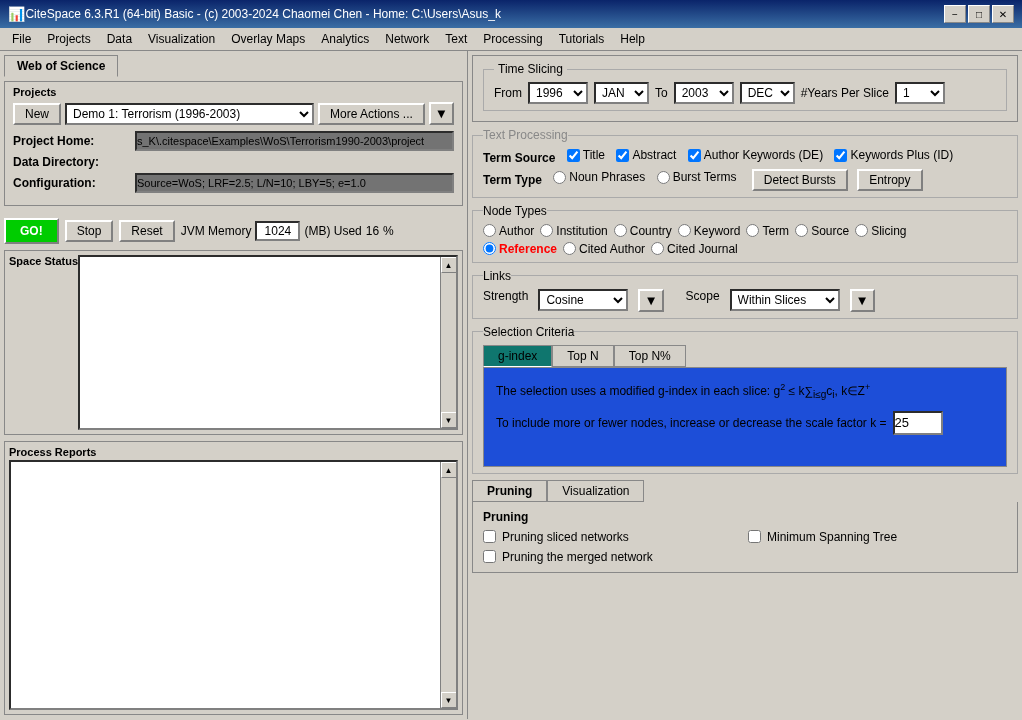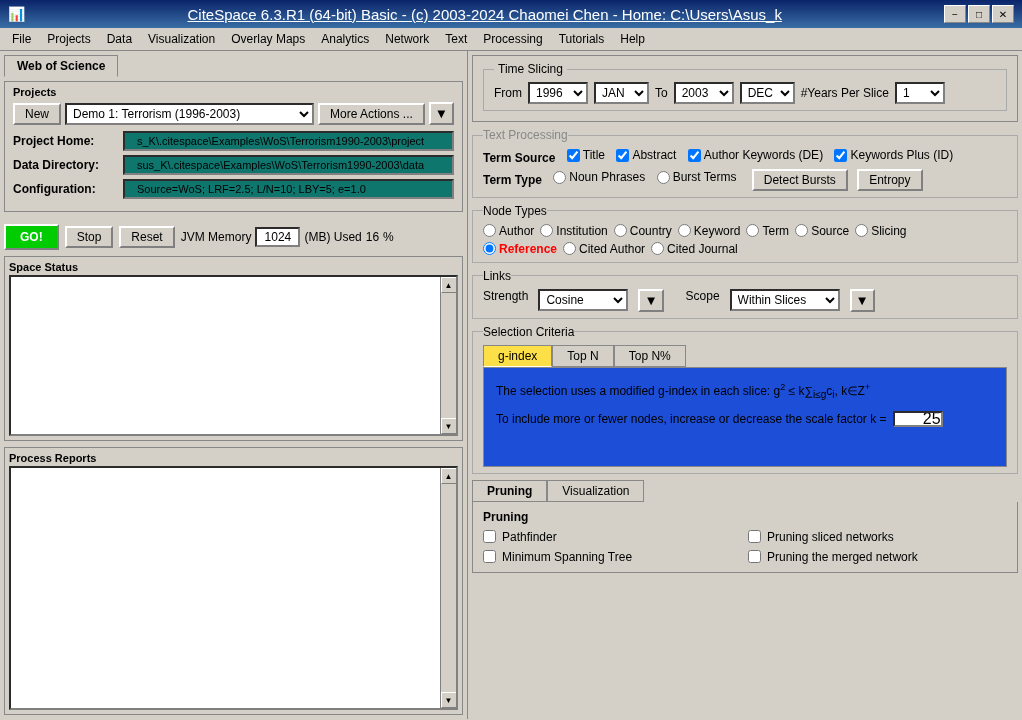--- a/index.html
+++ b/index.html
@@ -14,21 +14,21 @@
     .title-bar {
       background: linear-gradient(to bottom, #0a246a, #3a6ea5);
       color: white;
       height: 28px;
       display: flex;
       align-items: center;
       justify-content: space-between;
       padding: 0 8px;
       font-size: 12px;
     }
-    .title-bar-text { flex: 1; text-align: center; font-size: 15px; text-decoration: underline; }
+    .title-bar-text { flex: 1; text-align: left; font-size: 12px; }
     .title-bar-controls { display: flex; gap: 2px; }
     .title-btn {
       width: 22px; height: 18px;
       background: #d4d0c8;
       border: 1px solid #888;
       border-top-color: #fff;
       border-left-color: #fff;
       font-size: 10px;
       cursor: pointer;
       display: flex; align-items: center; justify-content: center;
@@ -129,29 +129,29 @@
       background: white;
       border: 2px inset #808080;
       padding: 0 2px;
     }
     .label-row {
       display: flex;
       align-items: center;
       margin-bottom: 4px;
     }
     .label-col {
-      width: 110px;
+      width: 122px;
       font-weight: bold;
       font-size: 12px;
     }
     .value-col {
       flex: 1;
-      background: #0f766e;
+      background: #737373;
       border: 2px inset #808080;
-      padding: 2px 12px;
+      padding: 2px 0;
       font-size: 11px;
       overflow: hidden;
       text-overflow: ellipsis;
       white-space: nowrap;
     }
     .go-bar {
       display: flex;
       align-items: center;
       gap: 6px;
       margin-top: 6px;
@@ -226,21 +226,21 @@
       gap: 0;
     }
     .tab-button {
       padding: 3px 14px;
       background: #d4d0c8;
       border: 1px solid #888;
       cursor: pointer;
       font-size: 12px;
     }
     .tab-button.active {
-      background: #fde047;
+      background: #0f766e;
       border-bottom-color: white;
     }
     .tab-content {
       background: #1d4ed8;
       border: 1px solid #888;
       padding: 12px;
       min-height: 100px;
     }
     .g-index-text {
       font-size: 12px;
@@ -248,24 +248,24 @@
       line-height: 1.6;
     }
     .scale-row {
       display: flex;
       align-items: center;
       gap: 6px;
       font-size: 12px;
     }
     .scale-input {
       width: 50px;
-      height: 16px;
+      height: 24px;
       border: 2px inset #808080;
-      text-align: right;
-      font-size: 16px;
+      text-align: left;
+      font-size: 13px;
     }
     .pruning-tabs-row {
       display: flex;
       margin-bottom: 0;
     }
     .pruning-tab {
       padding: 3px 14px;
       background: #d4d0c8;
       border: 1px solid #888;
       cursor: pointer;
@@ -341,42 +341,41 @@
         <button class="btn">More Actions ...</button>
         <button class="btn-dropdown">▼</button>
       </div>
 
       <div class="label-row">
         <span class="label-col">Project Home:</span>
         <span class="value-col">s_K\.citespace\Examples\WoS\Terrorism1990-2003\project</span>
       </div>
       <div class="label-row">
         <span class="label-col">Data Directory:</span>
-        <span class="value-col">sus_K\.citespace\Examples\WoS\Terrorism1990-2003\data</span>
       </div>
       <div class="label-row">
         <span class="label-col">Configuration:</span>
         <span class="value-col">Source=WoS; LRF=2.5; L/N=10; LBY=5; e=1.0</span>
       </div>
     </div>
 
     <div class="go-bar">
       <button class="btn btn-green">GO!</button>
       <button class="btn">Stop</button>
       <button class="btn">Reset</button>
       <div class="memory-bar">
         <span>JVM Memory</span>
         <input type="text" style="width: 45px; height: 20px; border: 2px inset rgb(128, 128, 128); font-size: 12px; text-align: center;" value="1024">
         <span>(MB) Used</span>
         <span>16</span>
         <span>%</span>
       </div>
     </div>
 
-    <div style="margin-top:6px; border:1px solid #888; padding:4px; height:185px; display:flex; flex-direction:column;">
+    <div style="margin-top:6px; border:1px solid #888; padding:4px; height:185px; display:flex; flex-direction:row;">
       <div style="font-size:11px; font-weight:bold; margin-bottom:2px;">Space Status</div>
       <div style="flex:1; background:white; border:2px inset #808080; position:relative; overflow:hidden;">
         <div class="scrollbar-v">
           <div class="scroll-btn">▲</div>
           <div style="flex:1;"></div>
           <div class="scroll-btn">▼</div>
         </div>
       </div>
     </div>
 
@@ -550,24 +549,20 @@
     </div>
 
     <div>
       <div class="pruning-tabs-row">
         <button class="pruning-tab active">Pruning</button>
         <button class="pruning-tab">Visualization</button>
       </div>
       <div class="pruning-content">
         <div style="font-weight:bold; margin-bottom:6px; font-size:12px;">Pruning</div>
         <div class="pruning-grid">
-          <div class="pruning-item">
-            <input type="checkbox" style="">
-            <span>Pathfinder</span>
-          </div>
           <div class="pruning-item">
             <input type="checkbox" style="">
             <span>Pruning sliced networks</span>
           </div>
           <div class="pruning-item">
             <input type="checkbox" style="">
             <span>Minimum Spanning Tree</span>
           </div>
           <div class="pruning-item">
             <input type="checkbox" style="">

